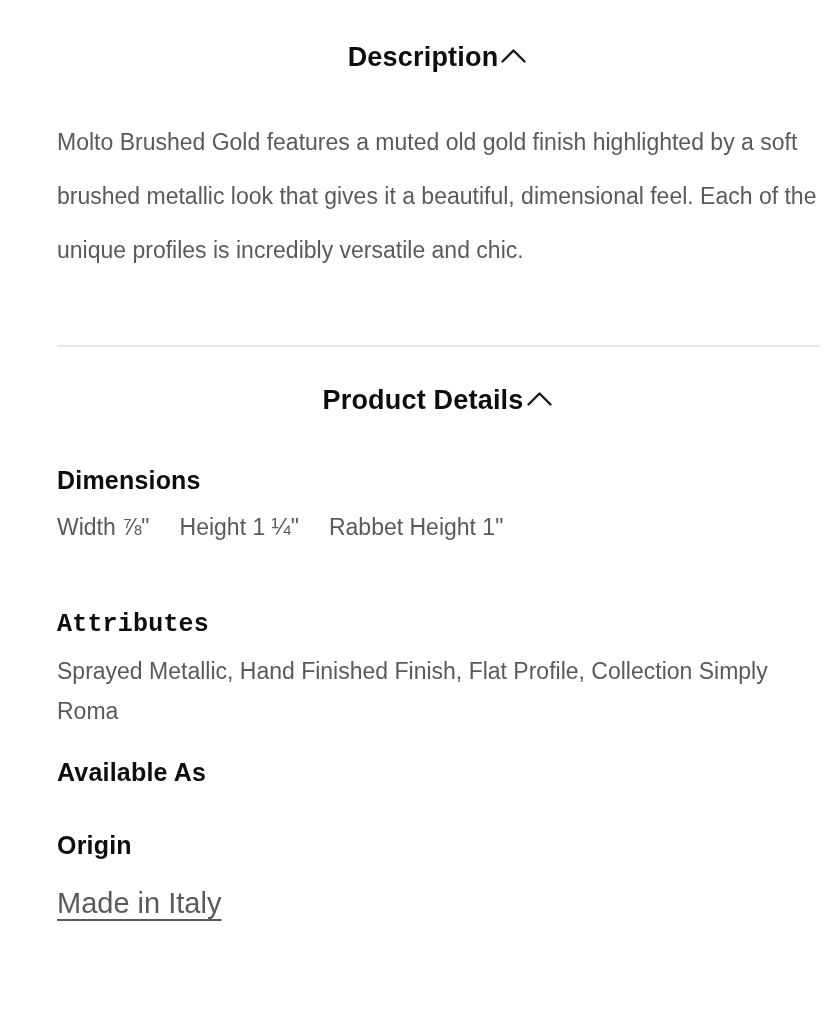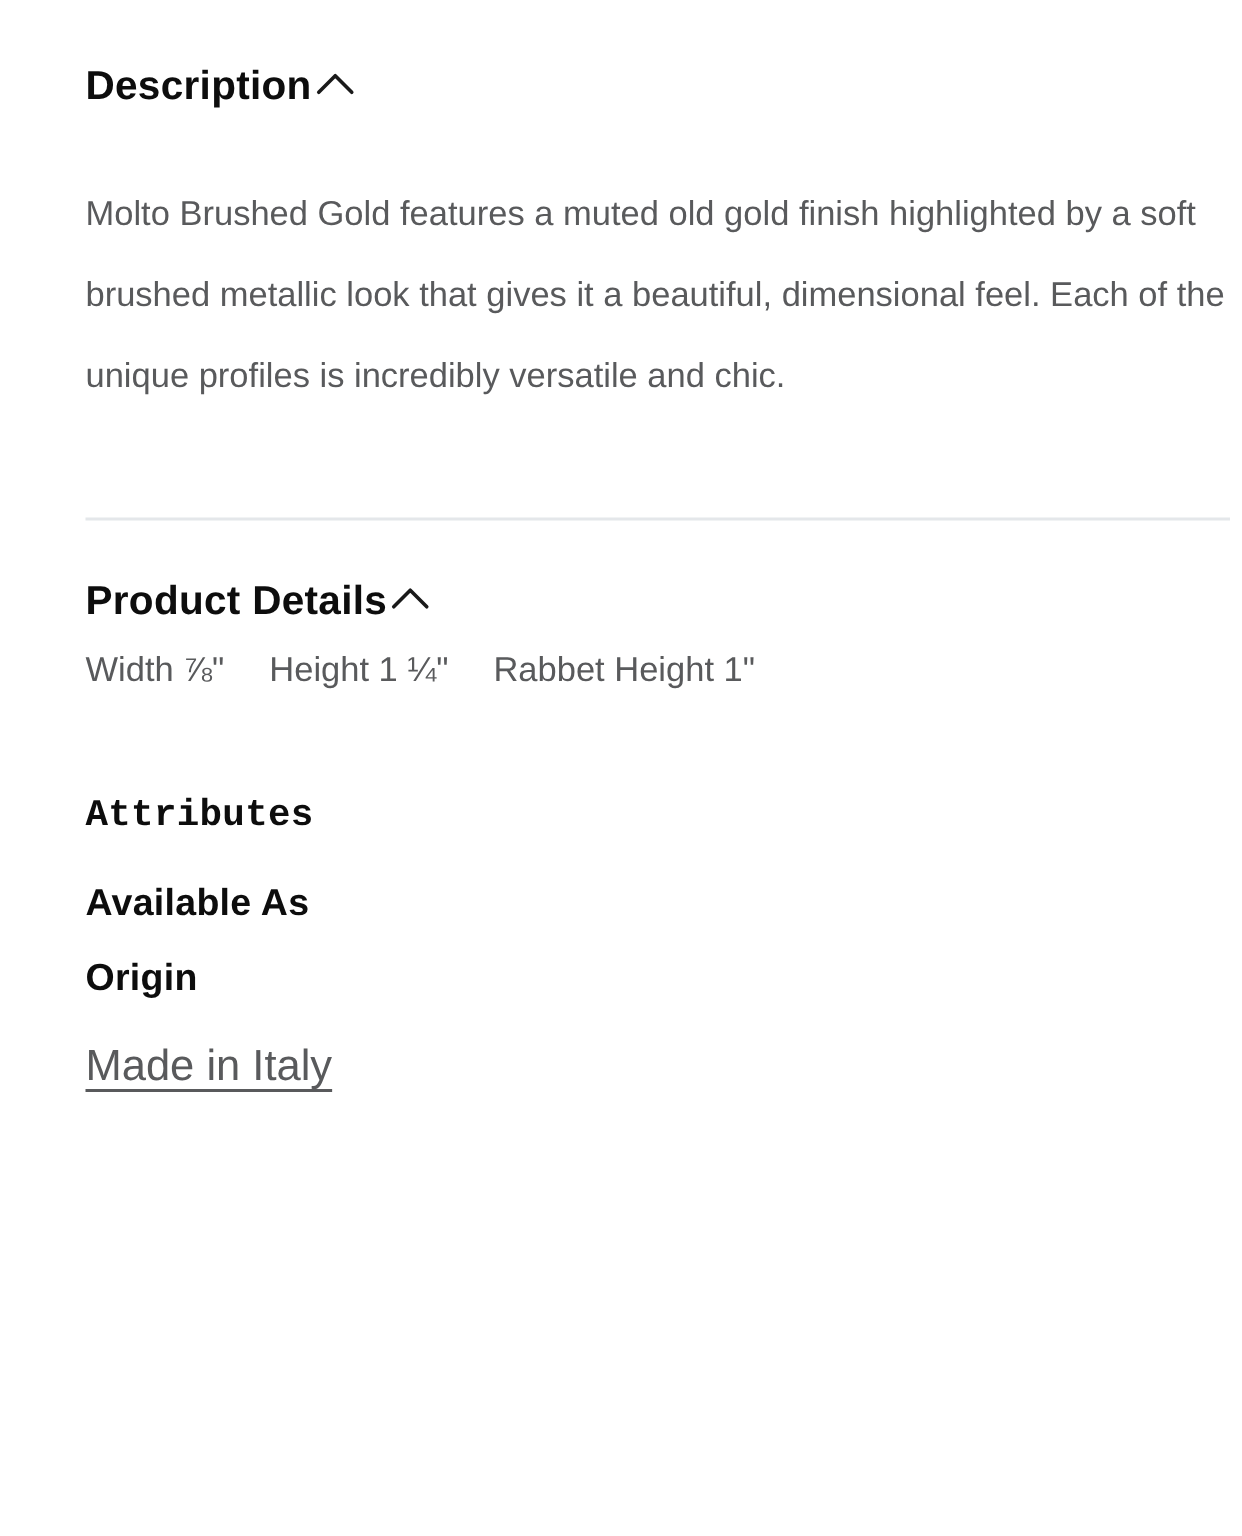--- a/index.html
+++ b/index.html
@@ -12,21 +12,21 @@
     --accent: #0d74d9;
     --heading: #0d0d0d;
     --body-text: #595a5c;
     --divider: #e4e7ea;
   }
   .page {
     padding: 42px 8px 0 57px;
   }
   .acc-header {
     display: flex;
-    justify-content: flex-start;
+    justify-content: center;
     align-items: flex-start;
   }
   h2.section-title {
     font-size: 27px;
     font-weight: 700;
     color: var(--heading);
     letter-spacing: 0.2px;
     line-height: 1.15;
   }
   .chevron-btn {
@@ -53,21 +53,21 @@
   h3.subhead {
     font-size: 25px;
     font-weight: 600;
     color: var(--heading);
     letter-spacing: 0.2px;
     line-height: 1.3;
   }
   .subhead-dimensions { margin-top: 48px; }
   .subhead-attributes { margin-top: 66px; font-family: Liberation Mono, monospace; }
   .subhead-available  { margin-top: 25px; }
-  .subhead-origin     { margin-top: 18px; }
+  .subhead-origin     { margin-top: 40px; }
   .dim-values {
     margin-top: 14px;
     font-size: 23px;
     line-height: 32px;
     color: var(--body-text);
   }
   .dim-item { margin-right: 30px; }
   .dim-item:last-child { margin-right: 0; }
   .attr-text, .avail-values {
     max-width: 760px;
@@ -116,23 +116,25 @@
   <section class="pd-section">
     <div class="acc-header">
       <h2 class="section-title">Product Details</h2>
       <button class="chevron-btn">
         <svg width="27" height="16" viewBox="0 0 27 16">
           <polyline points="2.5,13.5 13.5,2.5 24.5,13.5" fill="none" stroke="#1a1a1a" stroke-width="2.4" stroke-linecap="round" stroke-linejoin="round"></polyline>
         </svg>
       </button>
     </div>
 
+    <h3 class="subhead subhead-dimensions">Dimensions</h3>
     <div class="dim-values"><span class="dim-item">Width ⅞"</span><span class="dim-item">Height 1 ¼"</span><span class="dim-item">Rabbet Height 1"</span></div>
 
     <h3 class="subhead subhead-attributes">Attributes</h3>
+    <p class="attr-text">Sprayed Metallic, Hand Finished Finish, Flat Profile, Collection Simply Roma</p>
 
     <h3 class="subhead subhead-available">Available As</h3>
 
     <h3 class="subhead subhead-origin">Origin</h3>
     <div class="origin-row">
       <a class="origin-link" href="#">Made in Italy</a>
     </div>
   </section>
 
 </div>

